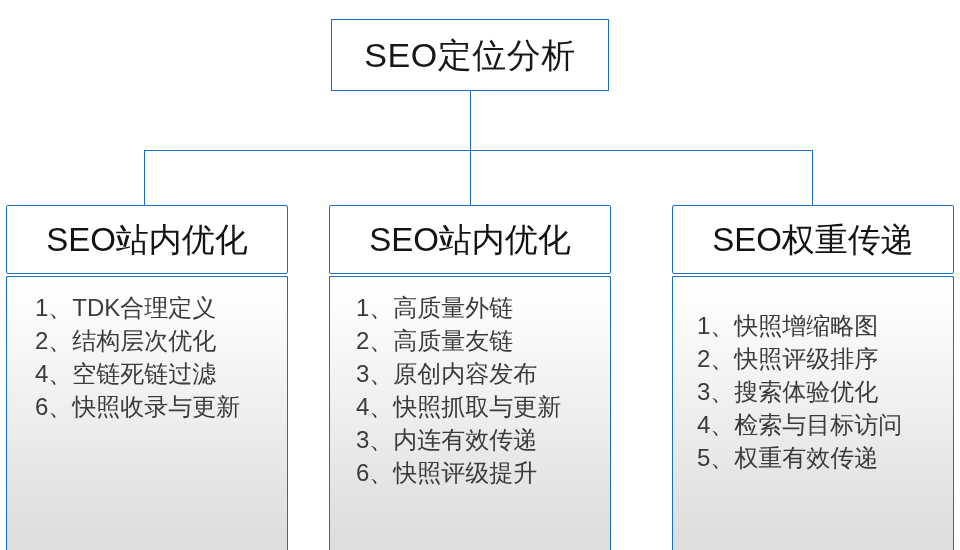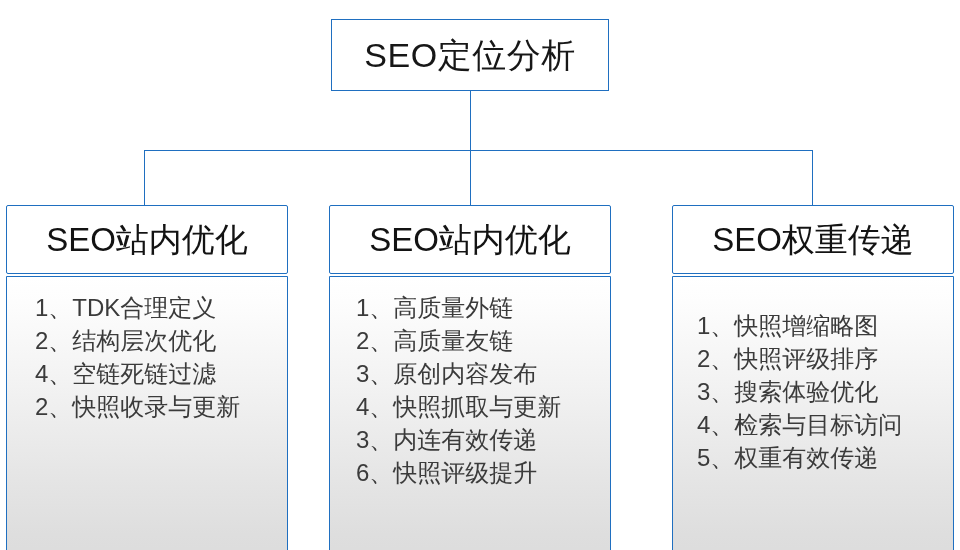--- a/index.html
+++ b/index.html
@@ -135,21 +135,21 @@
 
   <div class="branch" id="branch-0">
     <div class="branch-header">
       <span class="branch-title">SEO站内优化</span>
     </div>
     <div class="branch-body">
       <ul class="item-list">
         <li>1、TDK合理定义</li>
         <li>2、结构层次优化</li>
         <li>4、空链死链过滤</li>
-        <li>2、快照收录与更新</li>
+        <li>6、快照收录与更新</li>
       </ul>
     </div>
   </div>
 
   <div class="branch" id="branch-1">
     <div class="branch-header">
       <span class="branch-title">SEO站内优化</span>
     </div>
     <div class="branch-body">
       <ul class="item-list">

